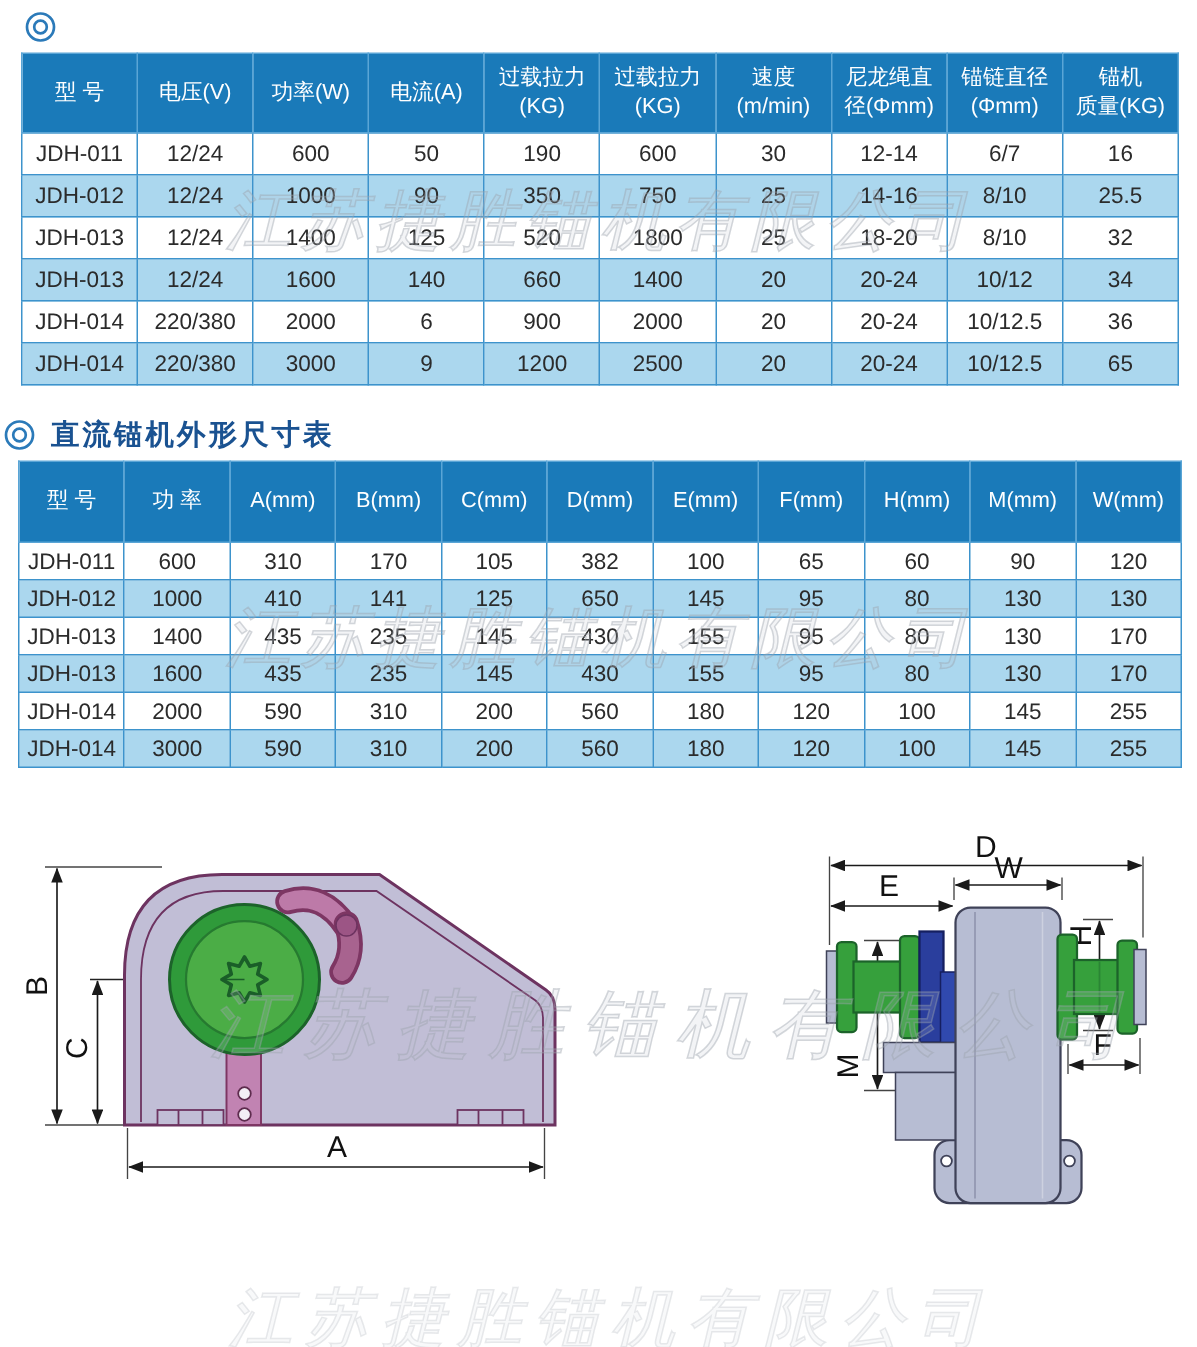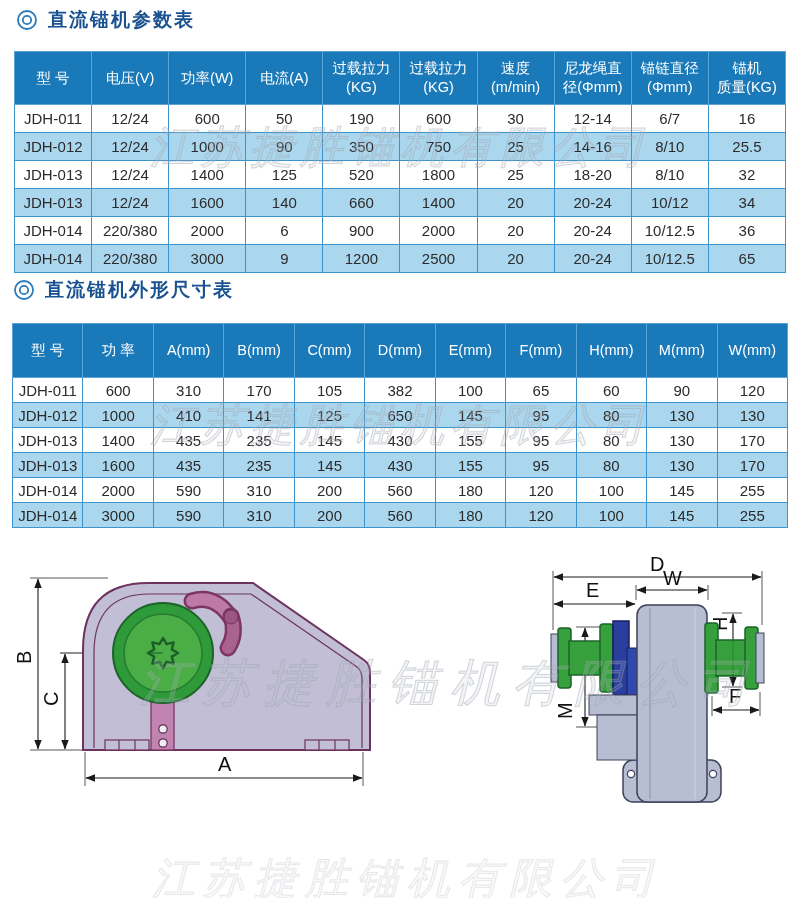--- a/index.html
+++ b/index.html
@@ -7,27 +7,26 @@
     position:relative;width:798px;height:898px;background:#fff;overflow:hidden;
     font-family:"Liberation Sans","DejaVu Sans",sans-serif;
   }
   
   .sec-title{position:absolute;display:flex;align-items:center;gap:10px;}
   .sec-title .txt{
     font-size:19px;font-weight:bold;color:var(--title_text,#1a5291);letter-spacing:2px;
   }
   .sec-title svg{display:block;}
   #title1{left:16px;top:7px;}
-  #title2{left:13px;top:277px;}
+  #title2{left:2px;top:277px;}
 
   
   table.spec{
     position:absolute;border-collapse:collapse;table-layout:fixed;
     border:1px solid var(--table_outline,#2e86c4);
-    margin-top:16px;
   }
   #table1{left:14px;top:35px;width:772px;}
   #table2{left:12px;top:307px;width:776px;}
   table.spec th{
     background:var(--header_blue,#1a7ab9);color:#fff;font-weight:normal;
     font-size:14.5px;line-height:1.3;white-space:pre-line;text-align:center;
     border:1px solid var(--header_border,#5aa5d6);padding:0 1px;
   }
   #table1 th{height:52px;}
   #table2 th{height:53px;}
@@ -58,21 +57,20 @@
 </head>
 <body>
 
 <div class="page">
 
   <div class="sec-title" id="title1">
     <svg width="22" height="22" viewBox="0 0 22 22">
       <circle cx="11" cy="11" r="9" fill="none" stroke="#2b7ab9" stroke-width="1.8"></circle>
       <circle cx="11" cy="11" r="4.2" fill="none" stroke="#2b7ab9" stroke-width="1.8"></circle>
     </svg>
-    <span class="txt">直流锚机参数表</span>
   </div>
 
   <table class="spec" id="table1">
       <thead>
         <tr>
           <th>型 号</th>
           <th>电压(V)</th>
           <th>功率(W)</th>
           <th>电流(A)</th>
           <th>过载拉力

